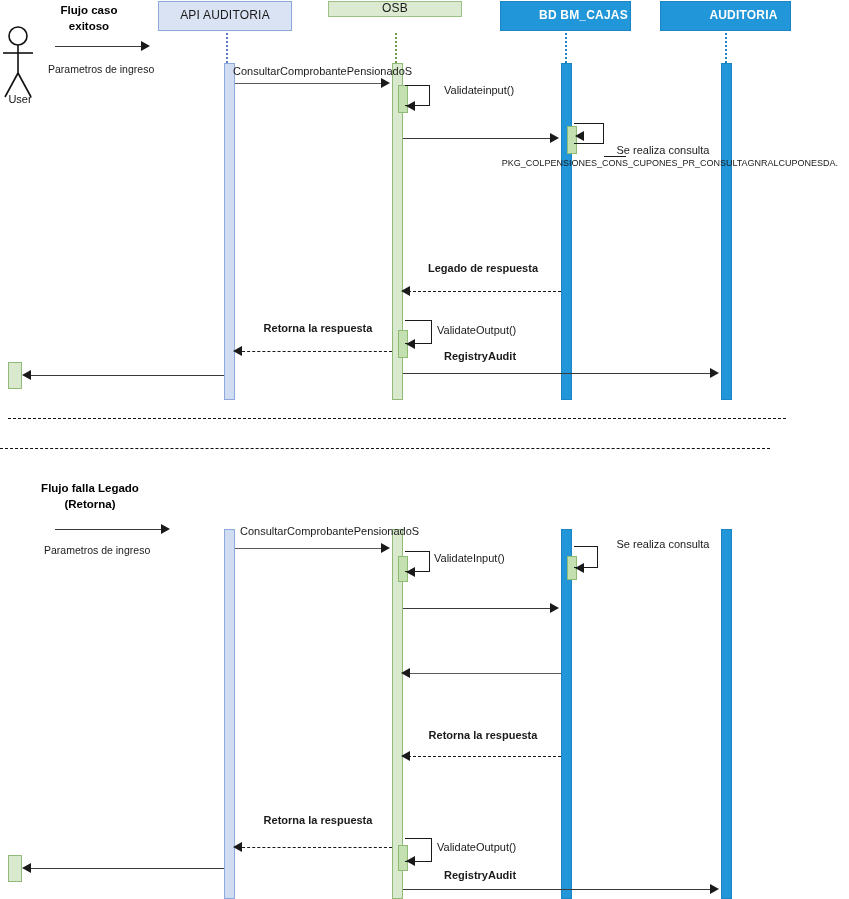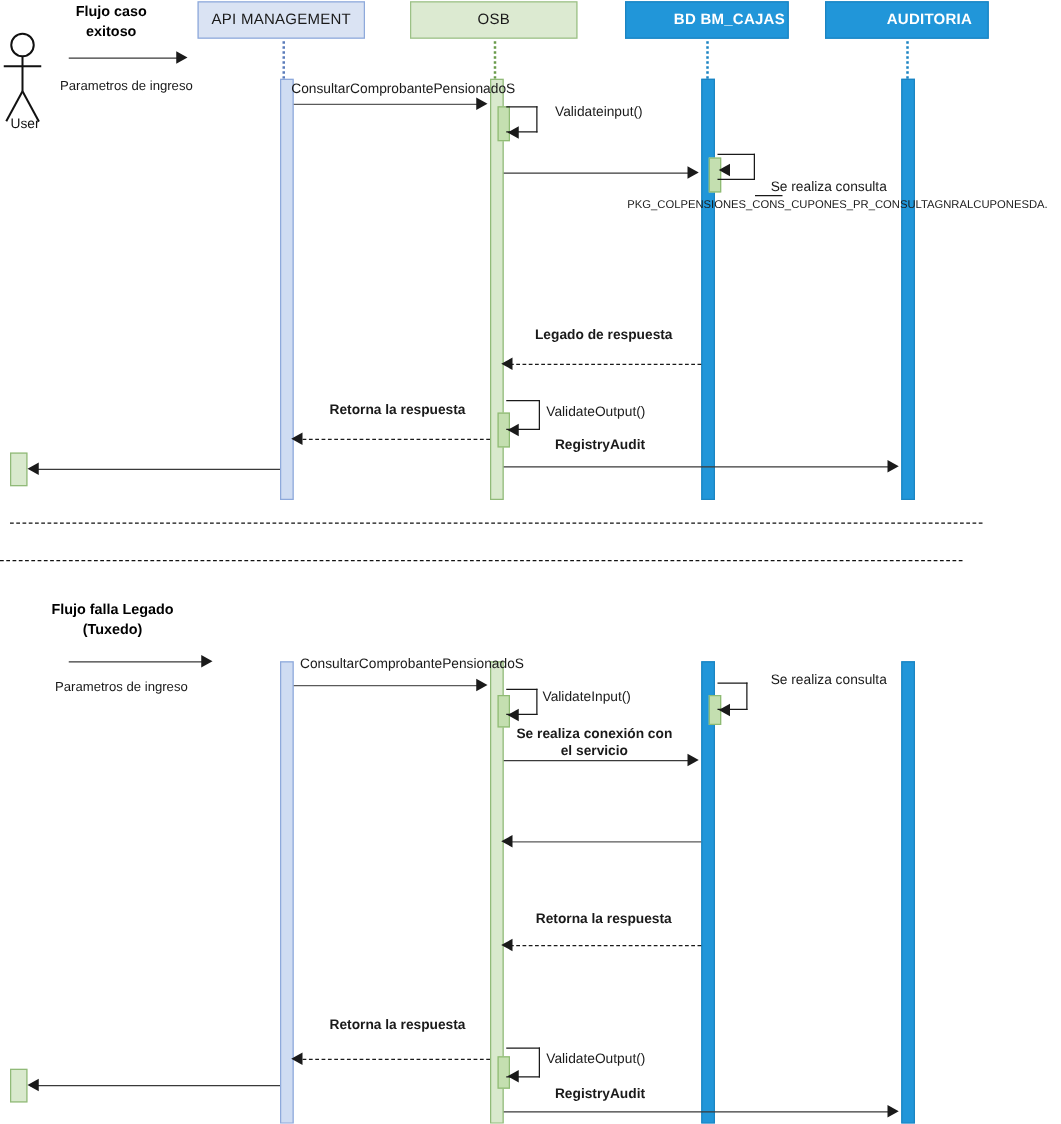--- a/index.html
+++ b/index.html
@@ -174,23 +174,23 @@
       <line x1="16" y1="48" x2="29" y2="72" stroke="#111" stroke-width="1.6"></line>
     </svg>
   </div>
   <div class="actorlabel" style="left:0px; top:93px;">User</div>
 
   <div class="msgline" style="left:55px; top:46px; width:88px;"></div>
   <div class="arrowhead right" style="left:141px; top:41px;"></div>
   <div class="inlabel" style="left:48px; top:63px;">Parametros de ingreso</div>
 
   <div class="phead api" style="left:158px; top:1px; width:134px; height:30px;">
-    <span>API MANAGEMENT</span>
-  </div>
-  <div class="phead osb" style="left:328px; top:1px; width:134px; height:30px;">
+    <span>API AUDITORIA</span>
+  </div>
+  <div class="phead osb" style="left:328px; top:1px; width:134px; height:16px;">
     <span>OSB</span>
   </div>
   <div class="phead db" style="left:500px; top:1px; width:131px; height:30px;">
     <span>BD BM_CAJAS</span>
   </div>
   <div class="phead db" style="left:660px; top:1px; width:131px; height:30px;">
     <span>AUDITORIA</span>
   </div>
 
   <div class="lifedot api" style="left:226px; top:33px; height:30px;"></div>
@@ -241,21 +241,21 @@
   <div class="msglabel b" style="left:420px; top:350px; width:120px;">RegistryAudit</div>
 
   <div class="endbox" style="left:8px; top:362px; width:14px; height:27px;"></div>
   <div class="msgline" style="left:24px; top:375px; width:200px;"></div>
   <div class="arrowhead left" style="left:22px; top:370px;"></div>
 
   <div class="sep" style="left:8px; top:418px; width:778px;"></div>
   <div class="sep" style="left:0px; top:448px; width:770px;"></div>
 
   <div class="sectitle" style="left:26px; top:481px; width:128px;">Flujo falla Legado
-(Tuxedo)</div>
+(Retorna)</div>
 
   <div class="msgline" style="left:55px; top:529px; width:108px;"></div>
   <div class="arrowhead right" style="left:161px; top:524px;"></div>
   <div class="inlabel" style="left:44px; top:544px;">Parametros de ingreso</div>
 
   <div class="actbar api" style="left:224px; top:529px; width:11px; height:370px;"></div>
   <div class="actbar osb" style="left:392px; top:529px; width:11px; height:370px;"></div>
   <div class="actbar db" style="left:561px; top:529px; width:11px; height:370px;"></div>
   <div class="actbar db" style="left:721px; top:529px; width:11px; height:370px;"></div>
 
@@ -268,22 +268,20 @@
   <div class="arrowhead left" style="left:406px; top:567px;"></div>
   <div class="msglabel l" style="left:434px; top:552px; width:110px;">ValidateInput()</div>
 
   <div class="subact" style="left:567px; top:556px; width:10px; height:24px;"></div>
   <div class="selfloop" style="left:574px; top:546px; width:24px; height:22px;"></div>
   <div class="arrowhead left" style="left:575px; top:563px;"></div>
   <div class="msglabel" style="left:603px; top:538px; width:120px;">Se realiza consulta</div>
 
   <div class="msgline" style="left:403px; top:608px; width:148px;"></div>
   <div class="arrowhead right" style="left:550px; top:603px;"></div>
-  <div class="msglabel b" style="left:398px; top:581px; width:155px;">Se realiza conexión con
-el servicio</div>
 
   <div class="msgline grey" style="left:403px; top:673px; width:158px;"></div>
   <div class="arrowhead left" style="left:401px; top:668px;"></div>
 
   <div class="msgline dashed" style="left:403px; top:756px; width:158px;"></div>
   <div class="arrowhead left" style="left:401px; top:751px;"></div>
   <div class="msglabel b" style="left:413px; top:729px; width:140px;">Retorna la respuesta</div>
 
   <div class="msgline dashed" style="left:237px; top:847px; width:155px;"></div>
   <div class="arrowhead left" style="left:233px; top:842px;"></div>

